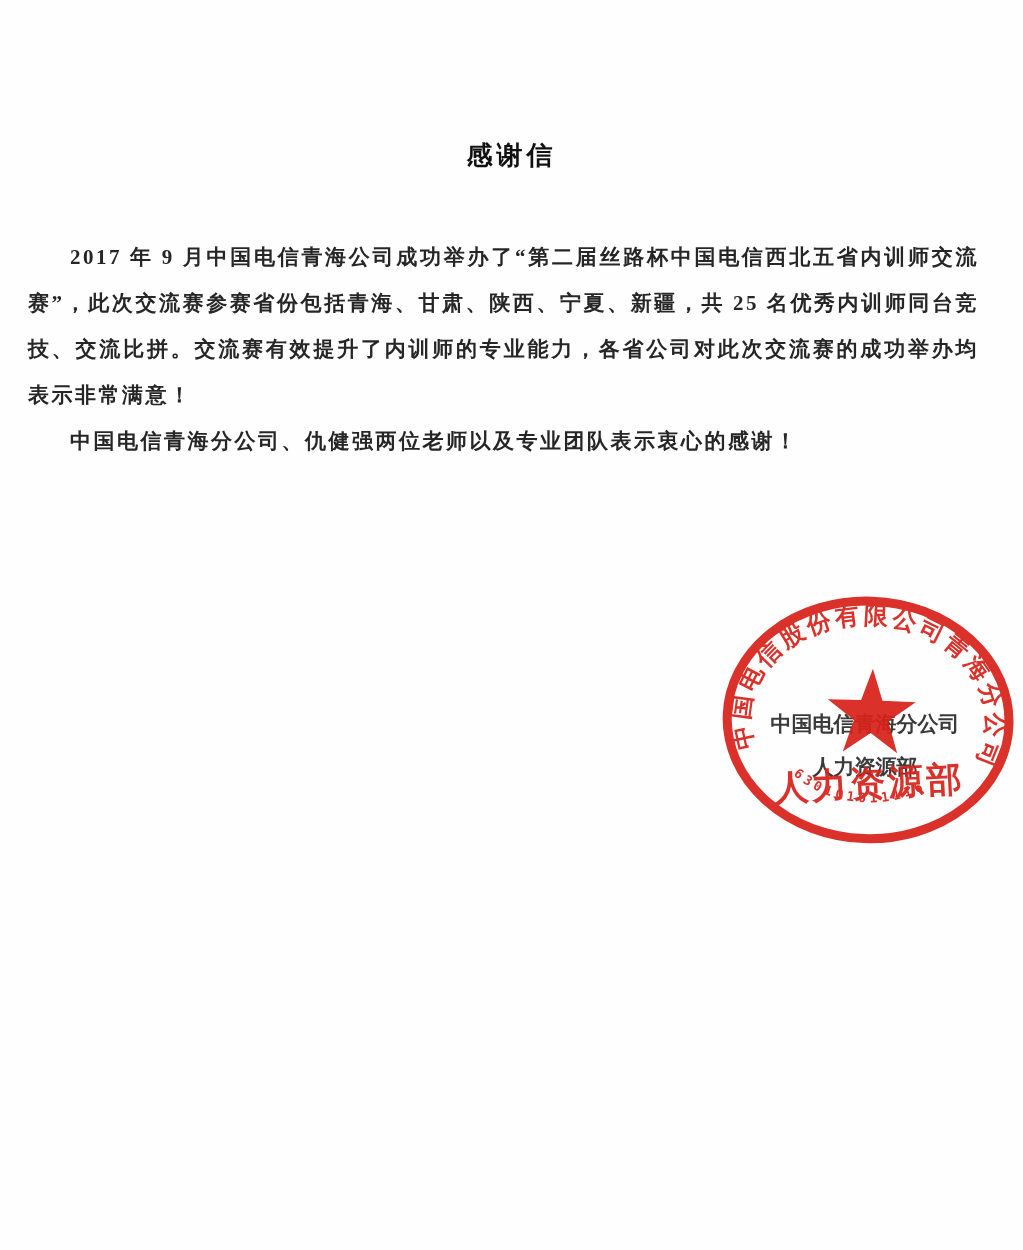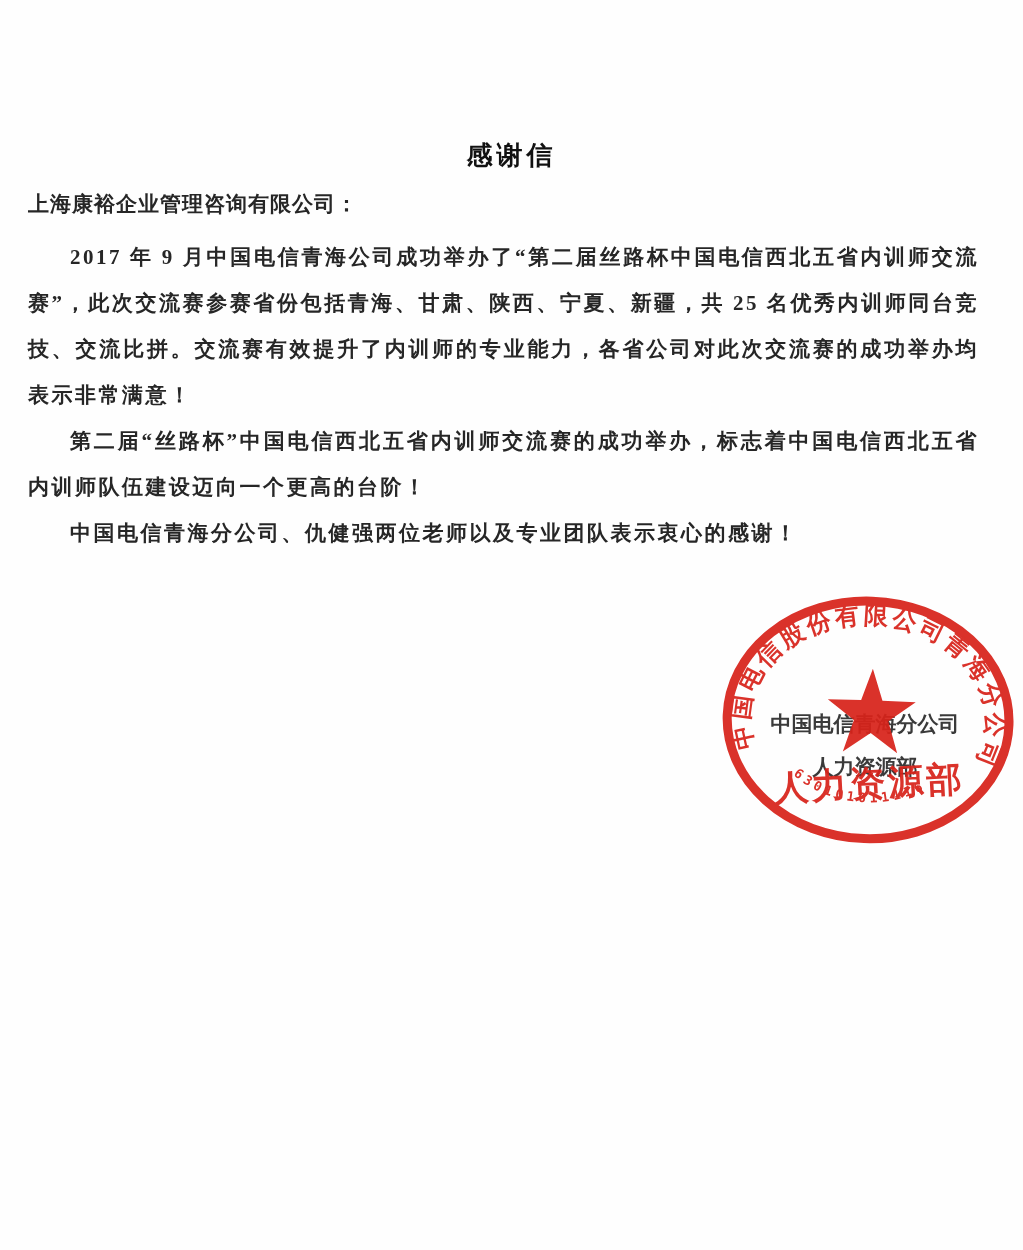--- a/index.html
+++ b/index.html
@@ -50,25 +50,23 @@
     transform:rotate(2deg);
   }
 </style>
 </head>
 <body>
 
 <div class="page">
 
   <h1 class="doc-title">感谢信</h1>
 
-  <p class="salutation">上海康裕企业管理咨询有限公司：</p>
 
   <div class="body-flow">
     <p>2017 年 9 月中国电信青海公司成功举办了“第二届丝路杯中国电信西北五省内训师交流赛”，此次交流赛参赛省份包括青海、甘肃、陕西、宁夏、新疆，共 25 名优秀内训师同台竞技、交流比拼。交流赛有效提升了内训师的专业能力，各省公司对此次交流赛的成功举办均表示非常满意！</p>
-    <p>第二届“丝路杯”中国电信西北五省内训师交流赛的成功举办，标志着中国电信西北五省内训师队伍建设迈向一个更高的台阶！</p>
     <p>中国电信青海分公司、仇健强两位老师以及专业团队表示衷心的感谢！</p>
   </div>
 
   <div class="signature-block">
     <div>中国电信青海分公司</div>
     <div>人力资源部</div>
   </div>
 
   <svg class="stamp" viewBox="0 0 300 252" xmlns="http://www.w3.org/2000/svg">
 

